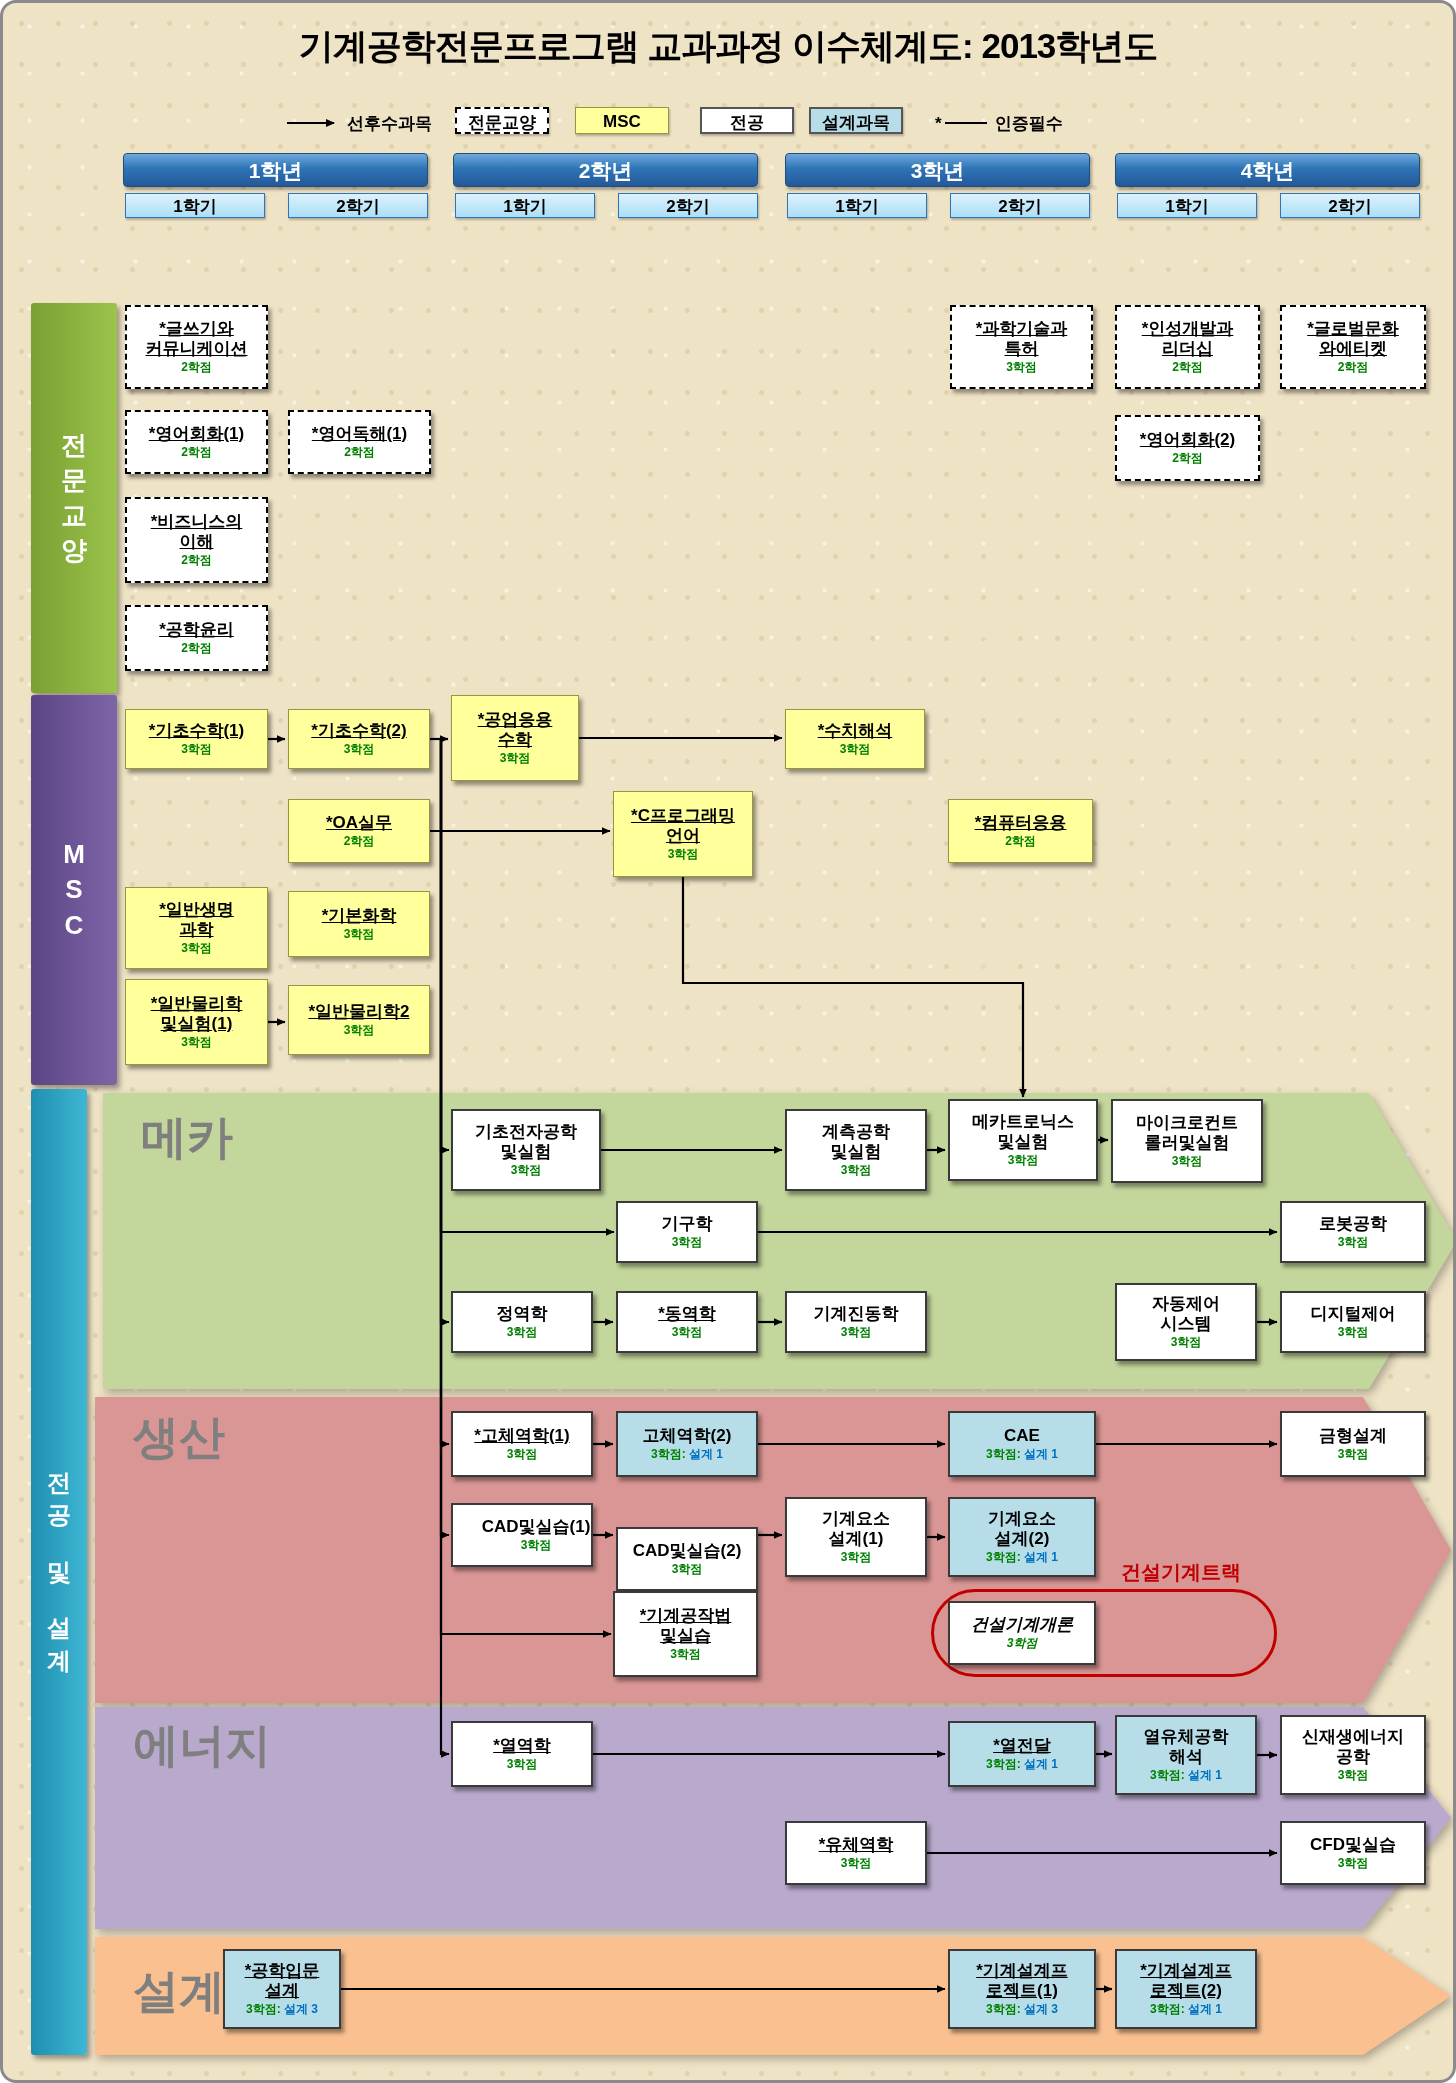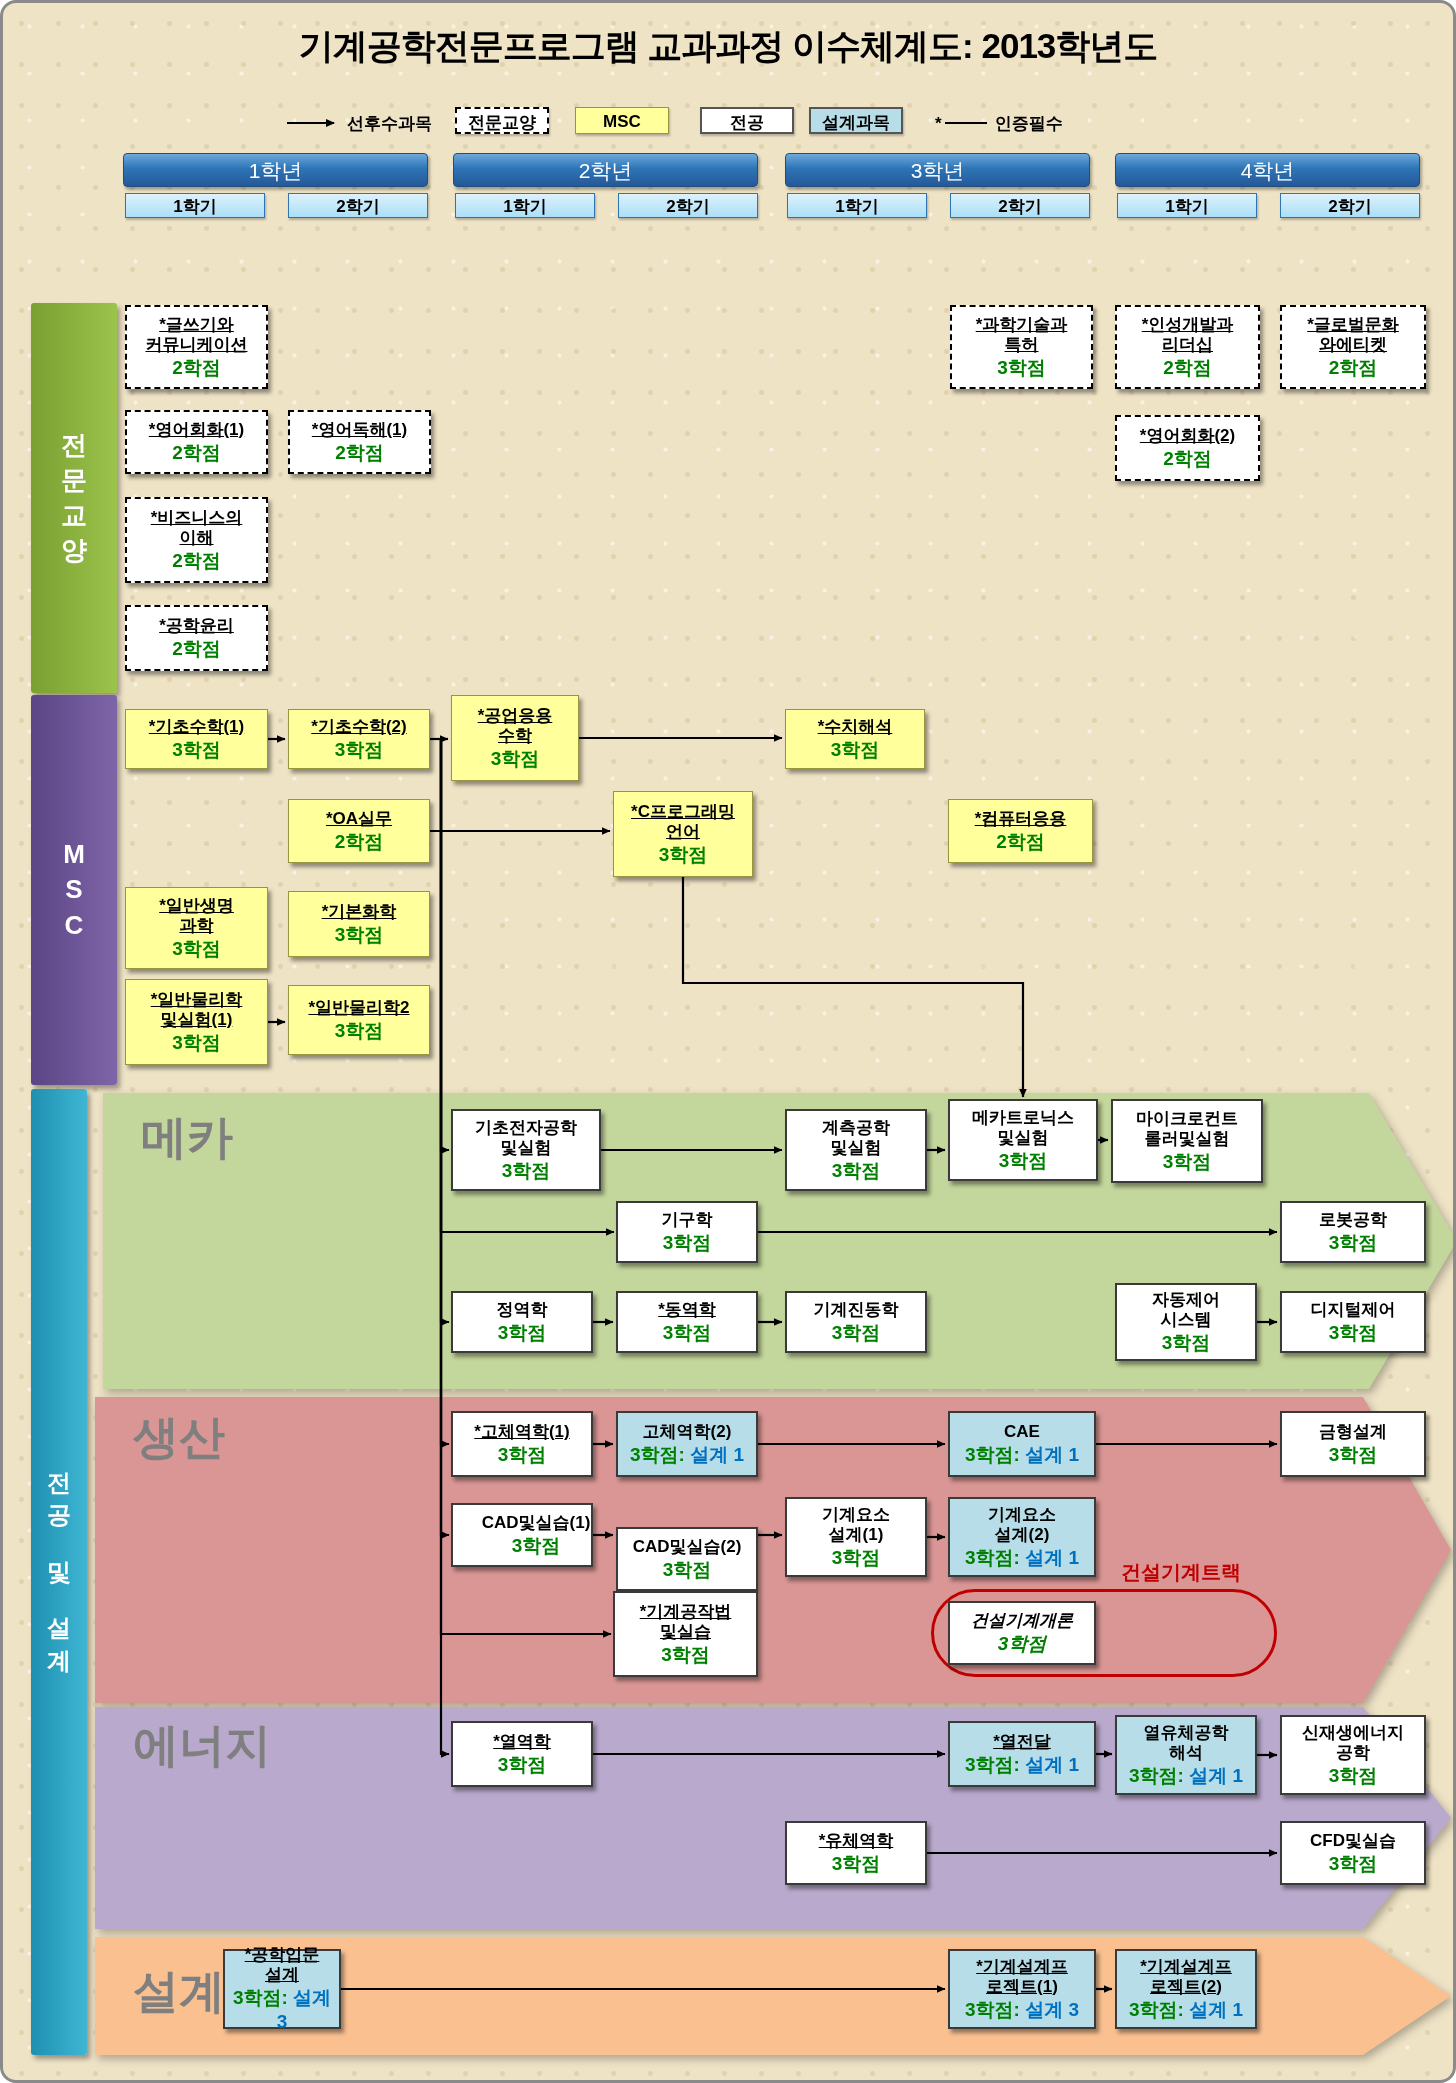--- a/index.html
+++ b/index.html
@@ -18,21 +18,21 @@
   .lg-text{position:absolute;left:344px;top:3px;font-size:17px;font-weight:700;}
   .lg-box{position:absolute;top:-2px;width:94px;height:27px;line-height:27px;text-align:center;font-weight:700;font-size:17px;box-sizing:border-box;box-shadow:1px 2px 2px rgba(0,0,0,.25);}
   .lg-liberal{left:452px;background:#fff;border:2px dashed #000;}
   .lg-msc{left:572px;background:#FFFF9B;border:1px solid #97963F;}
   .lg-major{left:697px;background:#fff;border:2px solid #555;}
   .lg-design{left:806px;background:#B7DEE8;border:2px solid #555;}
   .lg-req{position:absolute;left:932px;top:3px;font-size:17px;font-weight:700;}
   .req-line{display:inline-block;width:42px;height:2px;background:#000;margin:0 8px 4px 3px;vertical-align:middle;}
 
   
-  .year{position:absolute;height:34px;line-height:34px;text-align:center;color:#fff;font-size:21px;font-weight:400;
+  .year{position:absolute;height:34px;line-height:34px;text-align:center;color:#fff;font-size:21px;font-weight:700;
     background:linear-gradient(#6FA8DC,#2E75B6 45%,#24589A);border:1px solid #1F4E79;border-radius:4px;
     box-shadow:2px 3px 3px rgba(0,0,0,.3);box-sizing:border-box;}
   .sem{position:absolute;height:25px;line-height:25px;text-align:center;font-size:17px;font-weight:700;color:#000;
     background:linear-gradient(#DDF1FC,#ABDFF7);border:1px solid #2E75B6;box-shadow:1px 2px 2px rgba(0,0,0,.25);box-sizing:border-box;}
 
   
   .sidebar{position:absolute;display:flex;flex-direction:column;align-items:center;justify-content:center;color:#fff;font-weight:700;border-radius:3px;box-shadow:3px 4px 5px rgba(0,0,0,.35);}
   .sidebar span{display:block;font-size:26px;line-height:1.35;}
   .sb-gap{height:24px;}
   .sb-liberal{background:linear-gradient(90deg,#79A032,#9CC34B);}
@@ -44,21 +44,21 @@
   .band-wrap{position:absolute;filter:drop-shadow(3px 4px 4px rgba(0,0,0,.28));}
   .band{position:absolute;left:0;top:0;width:100%;height:100%;
     clip-path:polygon(0 0, calc(100% - 88px) 0, 100% 50%, calc(100% - 88px) 100%, 0 100%);}
   .band-label{position:absolute;left:38px;font-size:46px;font-weight:700;color:#7F7F7F;}
 
   
   .course{position:absolute;display:flex;flex-direction:column;align-items:center;justify-content:center;
     text-align:center;box-sizing:border-box;z-index:5;box-shadow:3px 4px 4px rgba(0,0,0,.4);background:#fff;}
   .course .nm{font-size:17px;font-weight:700;color:#000;line-height:1.18;}
   .course.starred .nm{text-decoration:underline;}
-  .course .cr{font-size:19px;font-weight:700;color:#008000;line-height:1.25;margin-top:1px;}
+  .course .cr{font-size:12px;font-weight:700;color:#008000;line-height:1.25;margin-top:1px;}
   .course .cr .dz{color:#0070C0;}
   .c-liberal{border:2px dashed #000;}
   .c-msc{background:#FFFF9B;border:1px solid #97963F;}
   .c-major{border:2px solid #3A3A3A;}
   .c-design{background:#B7DEE8;border:2px solid #3A3A3A;}
 
   
   #arrows{position:absolute;left:0;top:0;z-index:4;pointer-events:none;}
   #arrows .link{stroke:#000;stroke-width:2.2;fill:none;}
 

